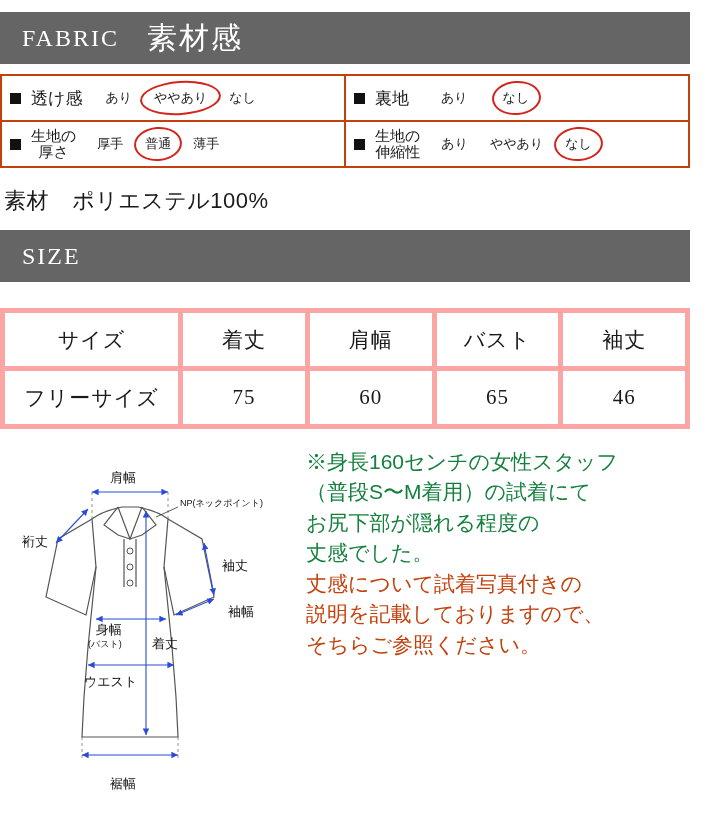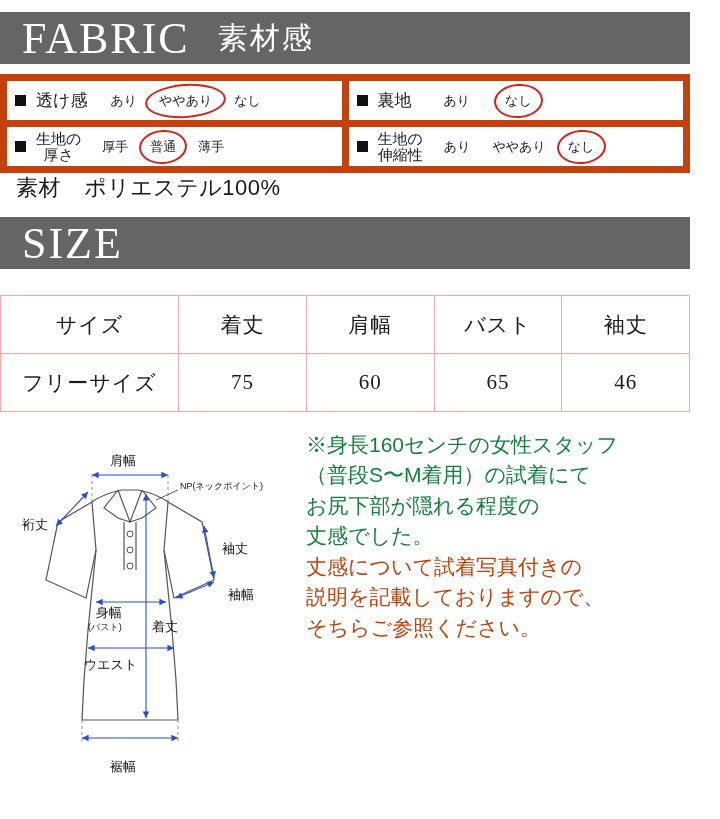--- a/index.html
+++ b/index.html
@@ -18,21 +18,21 @@
   .section-bar {
     background: #656565;
     color: #ffffff;
     display: flex;
     align-items: center;
     height: 52px;
     padding-left: 22px;
     letter-spacing: 1px;
   }
   .section-bar .en {
-    font-size: 44px;
+    font-size: 24px;
     font-family: "Liberation Serif", serif;
     letter-spacing: 2px;
   }
   .section-bar .jp {
     font-size: 30px;
     margin-left: 28px;
     font-family: "Liberation Sans", sans-serif;
     letter-spacing: 2px;
   }
 
@@ -41,21 +41,21 @@
 
   
   .fabric-table {
     width: 690px;
     margin-top: 10px;
     border-collapse: collapse;
     table-layout: fixed;
     font-family: "Liberation Sans", sans-serif;
   }
   .fabric-table td {
-    border: 7px solid #c2410c;
+    border: 2px solid #c2410c;
     height: 46px;
     padding: 2px 8px;
     vertical-align: middle;
     font-size: 17px;
   }
   .fabric-cell {
     display: flex;
     align-items: center;
     gap: 4px;
     white-space: nowrap;
@@ -91,36 +91,37 @@
     bottom: -8px;
     border: 2.2px solid #d4241c;
     border-radius: 50%;
     transform: rotate(-4deg);
     pointer-events: none;
   }
   .opt.circled.wide::after { left: -14px; right: -14px; }
 
   
   .material-line {
-    padding-left: 16px;
+    margin-top: 18px;
+    padding-left: 4px;
     font-size: 22px;
     font-family: "Liberation Sans", sans-serif;
     letter-spacing: 0.5px;
   }
 
   
   .size-table {
     width: 690px;
     margin-top: 26px;
     border-collapse: collapse;
     table-layout: fixed;
     font-family: "Liberation Serif", serif;
   }
   .size-table td {
-    border: 1px solid #fca5a5;
+    border: 5px solid #fca5a5;
     height: 58px;
     text-align: center;
     vertical-align: middle;
     font-size: 21px;
     letter-spacing: 1px;
   }
   .size-table .col-first { width: 178px; }
 
   
   .bottom {

